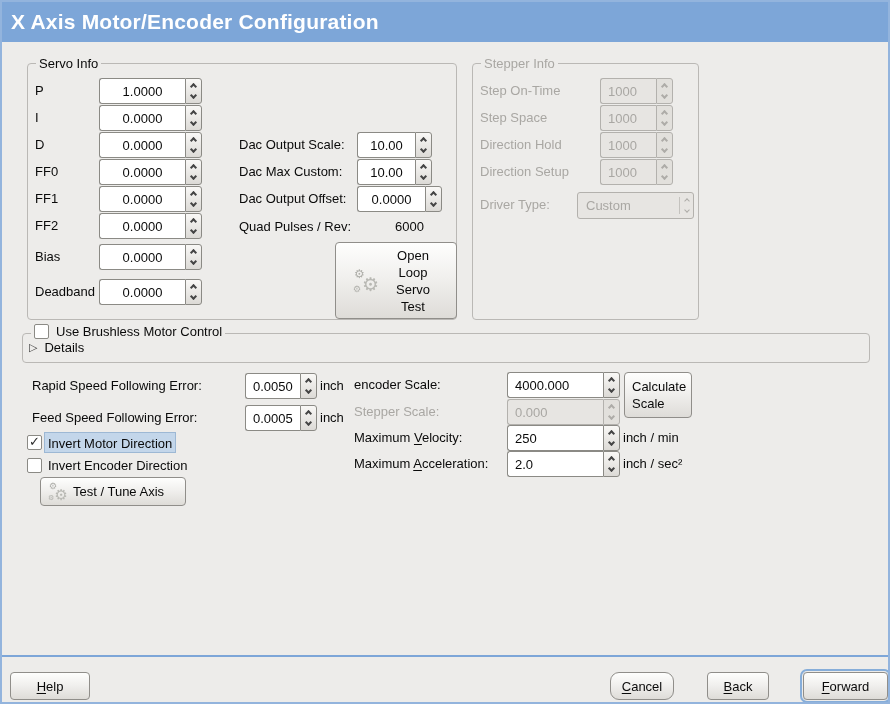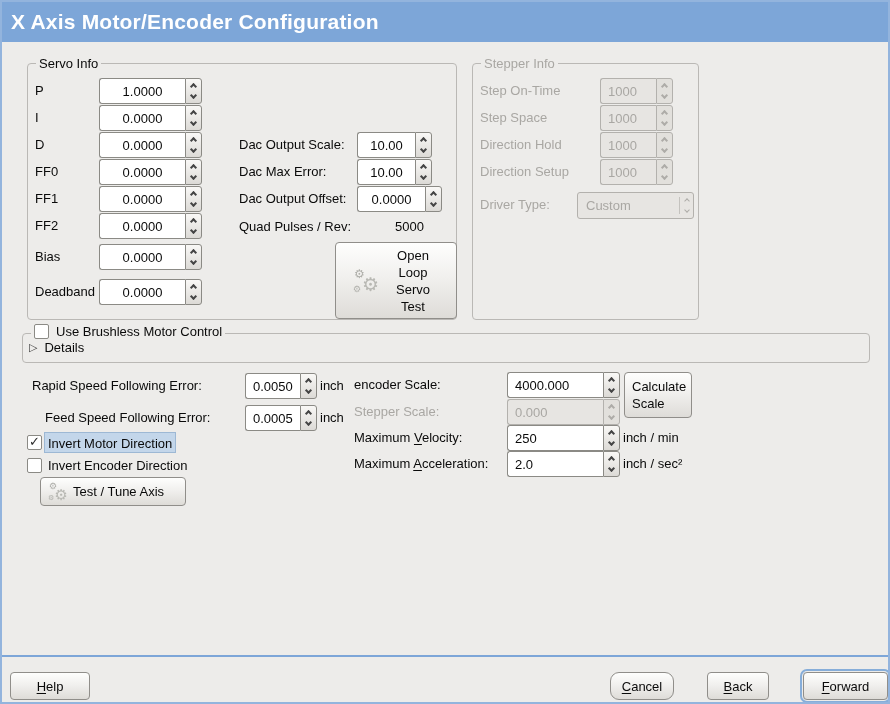--- a/index.html
+++ b/index.html
@@ -161,40 +161,40 @@
 
   <div class="row-label" style="left:237px;top:130px;">Dac Output Scale:</div>
   <div class="spin" style="left:355px;top:130px;width:75px;">
     <span class="spin-field center">10.00</span>
     <span class="spin-btns">
         <i class="chev up"></i>
         <i class="chev down"></i>
       </span>
   </div>
 
-  <div class="row-label" style="left:237px;top:157px;">Dac Max Error:</div>
+  <div class="row-label" style="left:237px;top:157px;">Dac Max Custom:</div>
   <div class="spin" style="left:355px;top:157px;width:75px;">
     <span class="spin-field center">10.00</span>
     <span class="spin-btns">
         <i class="chev up"></i>
         <i class="chev down"></i>
       </span>
   </div>
 
   <div class="row-label" style="left:237px;top:184px;">Dac Output Offset:</div>
   <div class="spin" style="left:355px;top:184px;width:85px;">
     <span class="spin-field center">0.0000</span>
     <span class="spin-btns">
         <i class="chev up"></i>
         <i class="chev down"></i>
       </span>
   </div>
 
   <div class="row-label" style="left:237px;top:212px;">Quad Pulses / Rev:</div>
-  <div class="static-value" style="left:393px;top:212px;">5000</div>
+  <div class="static-value" style="left:393px;top:212px;">6000</div>
 
   <div class="btn" style="left:333px;top:240px;width:122px;height:77px;gap:8px;">
     <span class="gear-icon">
         <span class="g1">⚙</span>
         <span class="g2">⚙</span>
         <span class="g3">⚙</span>
       </span>
     <span style="width:52px;text-align:center;line-height:17px;">Open Loop Servo Test</span>
   </div>
 
@@ -262,21 +262,21 @@
   <div class="row-label" style="left:30px;top:371px;">Rapid Speed Following Error:</div>
   <div class="spin" style="left:243px;top:371px;width:72px;">
     <span class="spin-field">0.0050</span>
     <span class="spin-btns">
         <i class="chev up"></i>
         <i class="chev down"></i>
       </span>
   </div>
   <div class="unit" style="left:318px;top:371px;">inch</div>
 
-  <div class="row-label" style="left:30px;top:403px;margin-left:13px;">Feed Speed Following Error:</div>
+  <div class="row-label" style="left:30px;top:403px;">Feed Speed Following Error:</div>
   <div class="spin" style="left:243px;top:403px;width:72px;">
     <span class="spin-field">0.0005</span>
     <span class="spin-btns">
         <i class="chev up"></i>
         <i class="chev down"></i>
       </span>
   </div>
   <div class="unit" style="left:318px;top:403px;">inch</div>
 
   <div class="row-label" style="left:352px;top:370px;">encoder Scale:</div>

